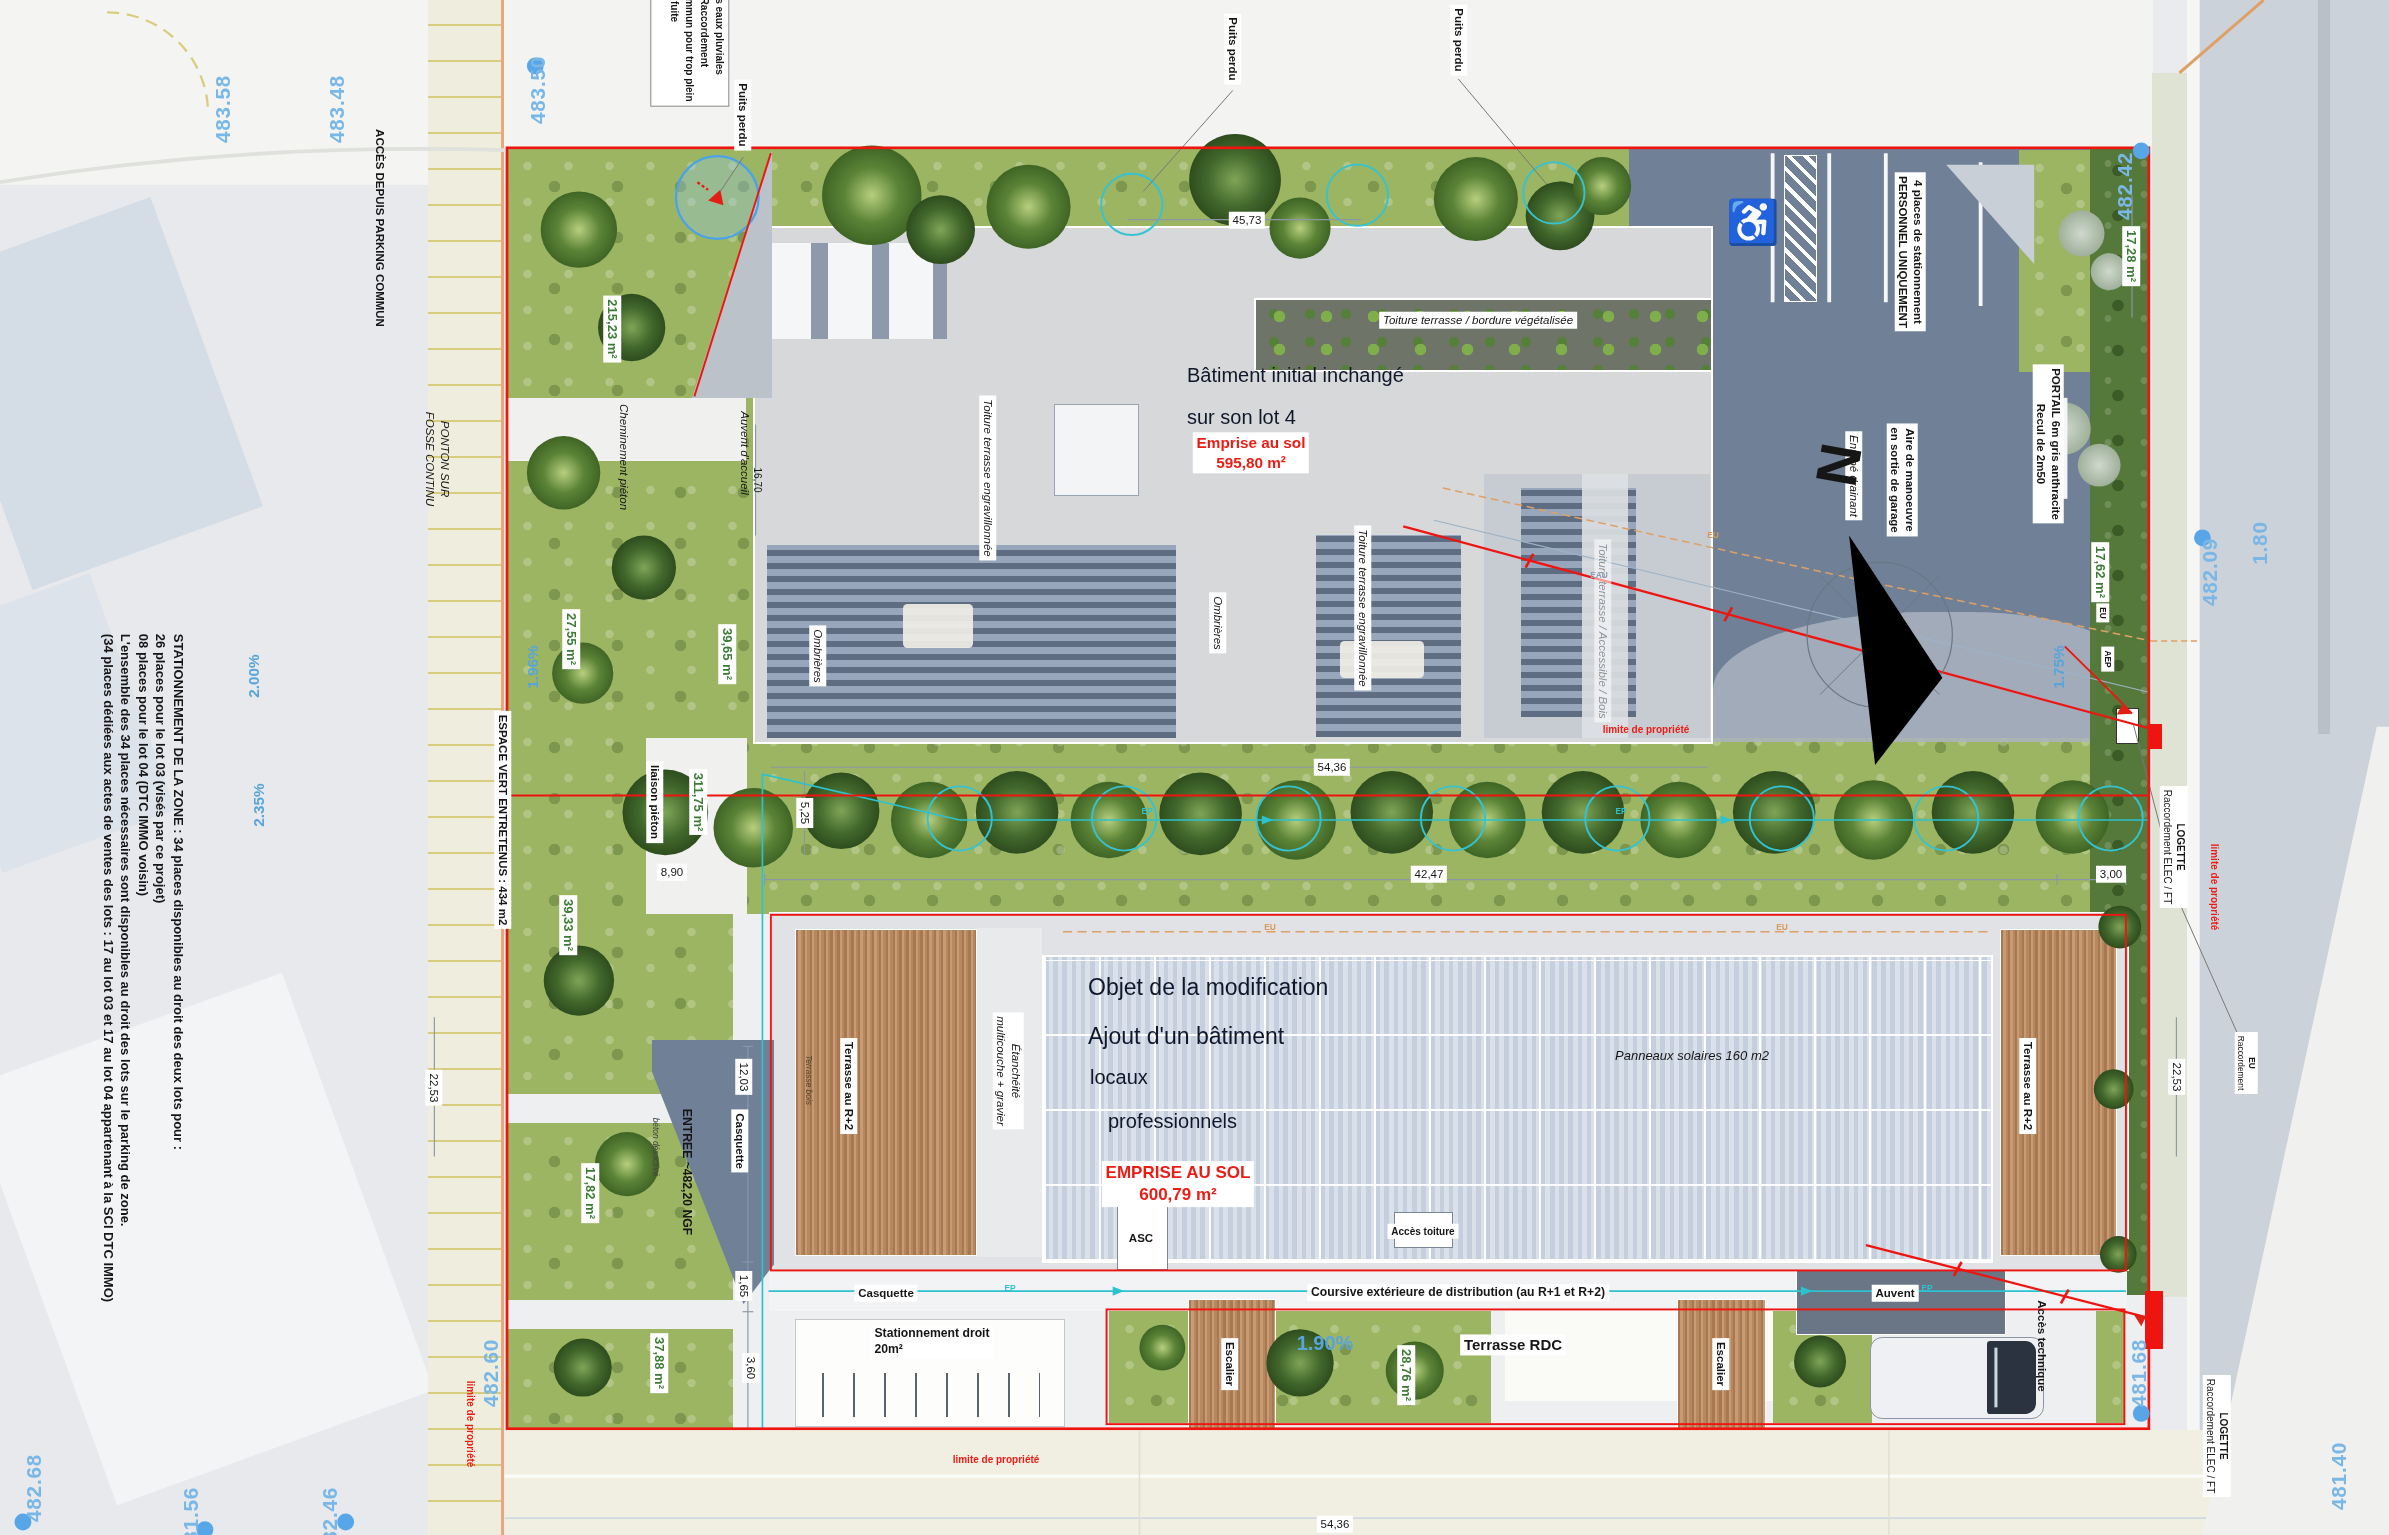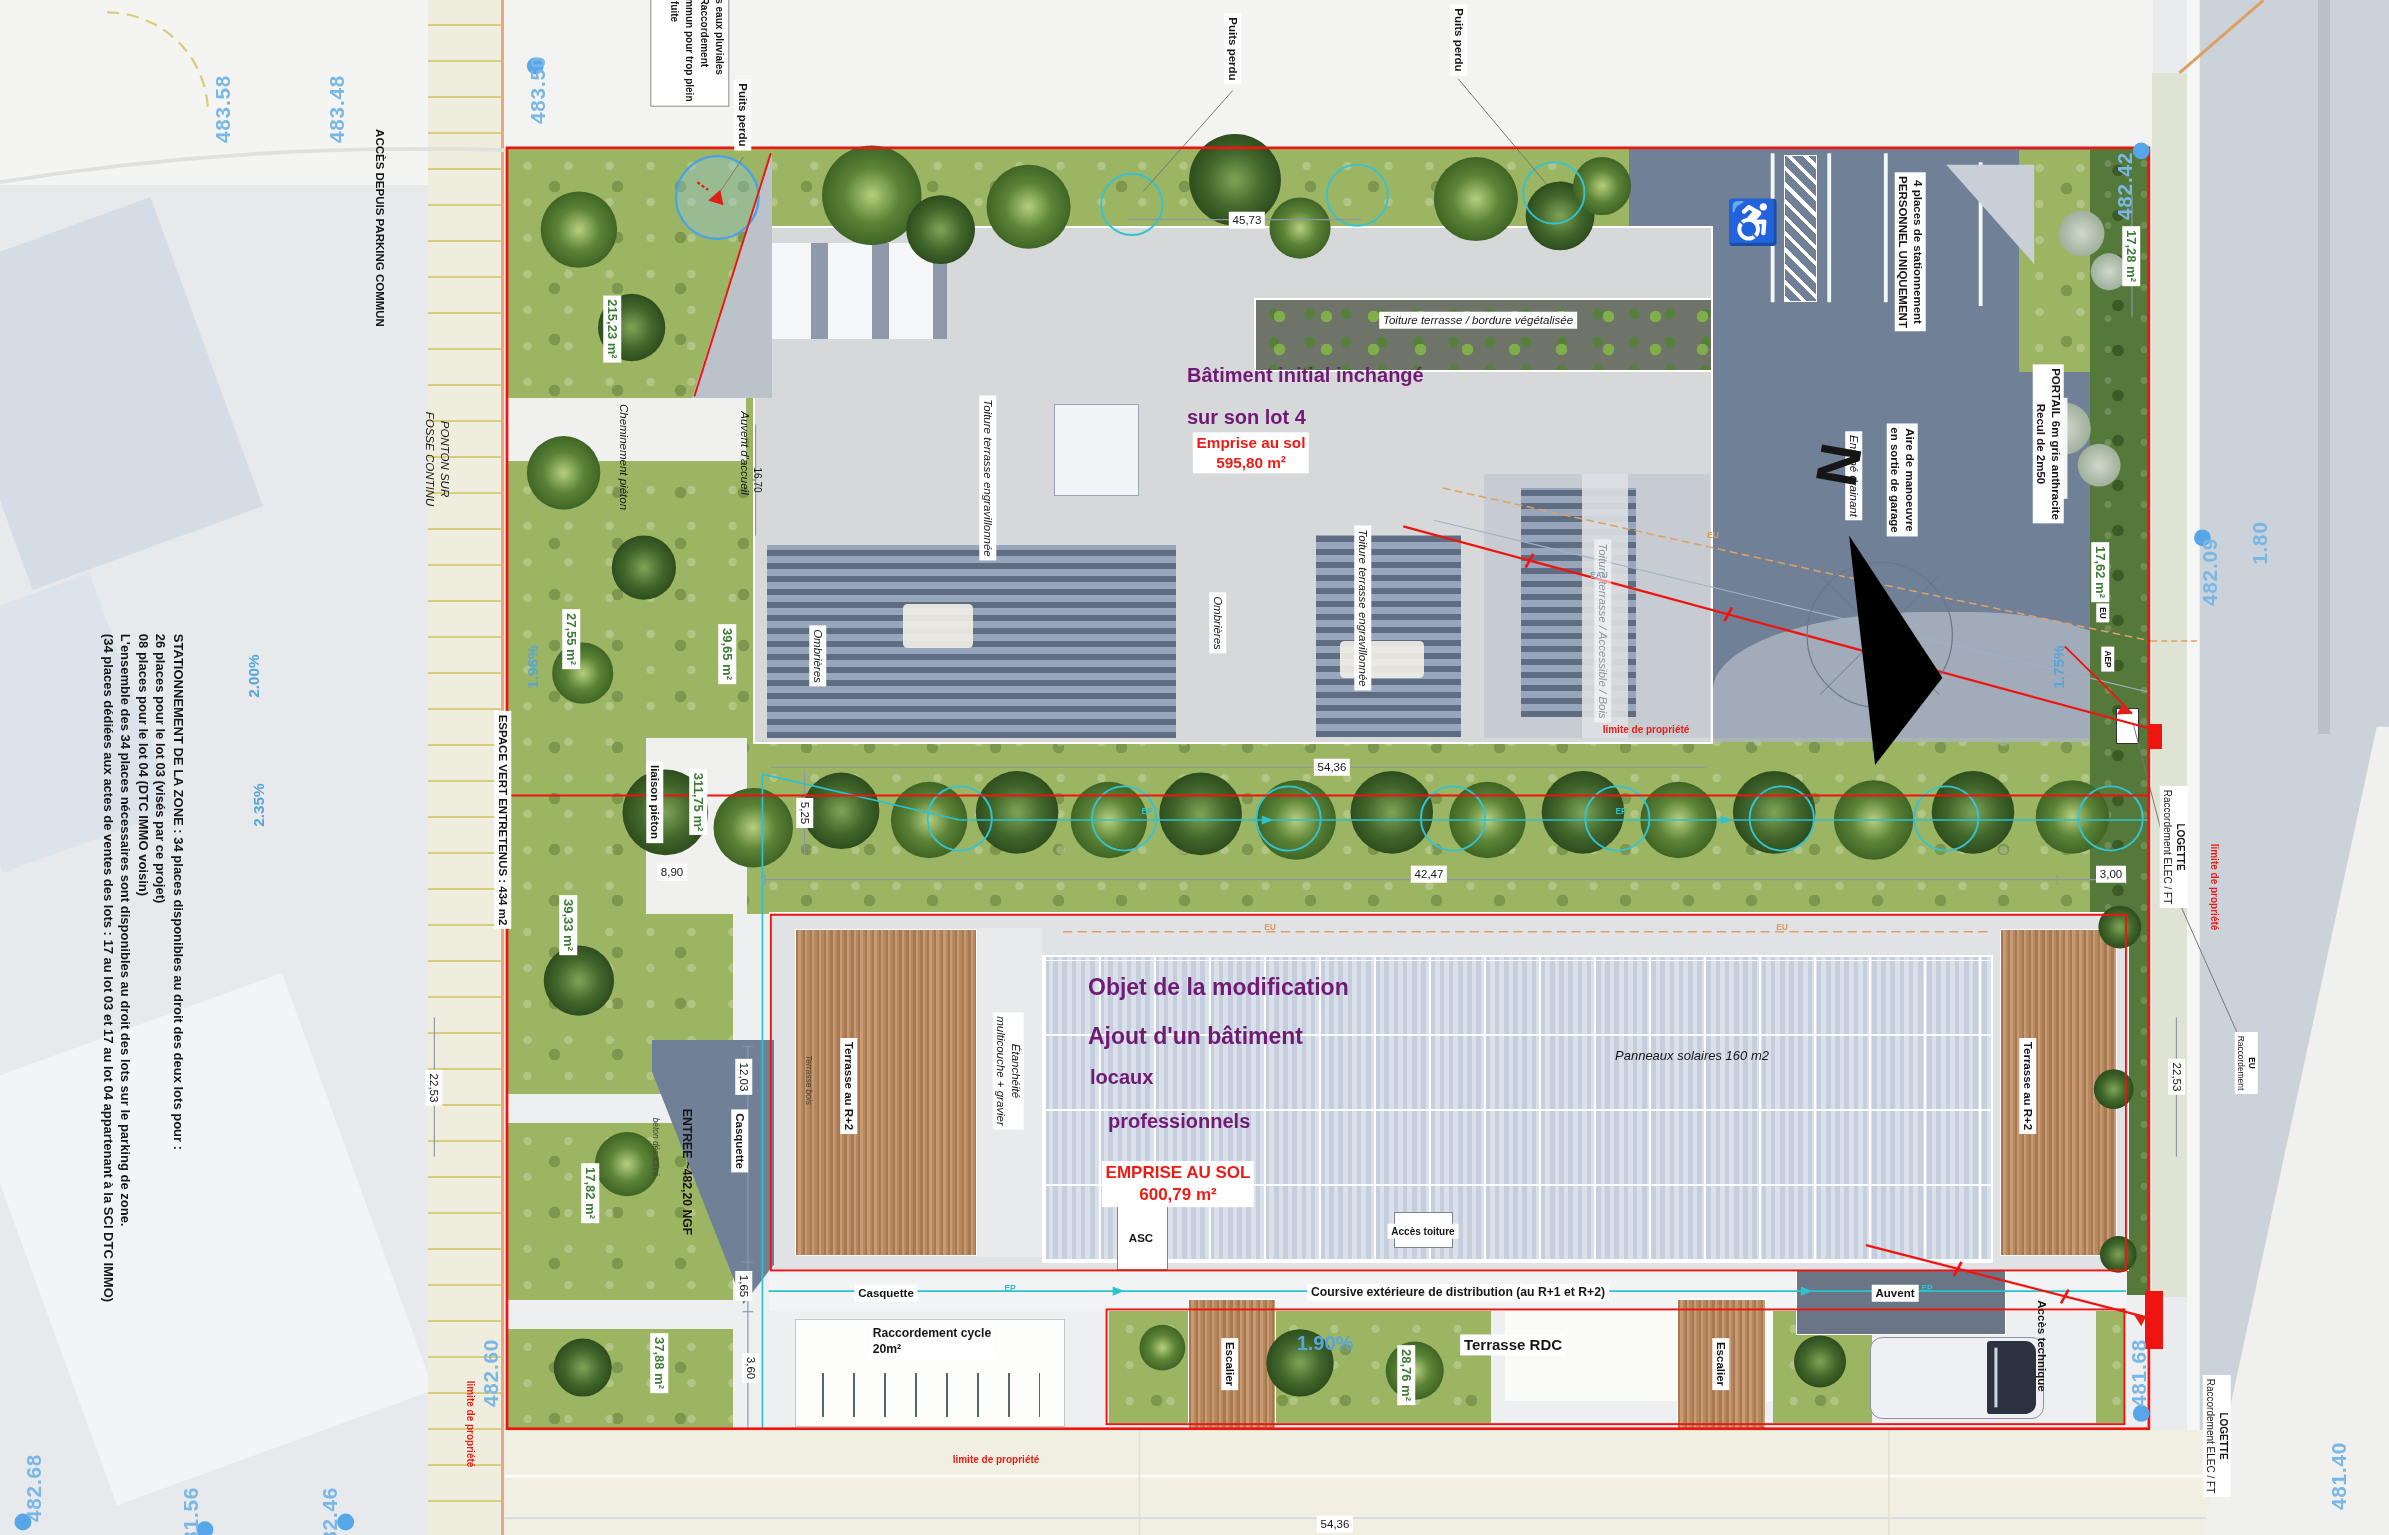--- a/index.html
+++ b/index.html
@@ -4,21 +4,21 @@
 <style>
   html,body{margin:0;padding:0;width:2389px;height:1536px;overflow:hidden;
     font-family:"Liberation Sans",sans-serif;background:#e9ebee;position:relative}
   .z{position:absolute}
   svg.ov{position:absolute;left:0;top:0;z-index:10;pointer-events:none}
   
   .L{position:absolute;transform:translate(-50%,-50%);white-space:nowrap;
      font:bold 11.5px/1.3 "Liberation Sans",sans-serif;color:#161616;background:#fff;
      padding:0.8px 3.8px;text-align:center;z-index:30}
   .La{position:absolute;transform:translate(0,-50%);white-space:nowrap;
-     font-weight:bold;color:#701a75;z-index:30;font-size:20px}
+     font-weight:normal;color:#0f172a;z-index:30;font-size:20px}
   .v{transform:translate(-50%,-50%) rotate(90deg)}
   .vm{transform:translate(-50%,-50%) rotate(-90deg)}
   .i{font-style:italic;font-weight:400}
   .nb{background:transparent;padding:0}
   .ar{color:#3c7c35;font-size:13px}
   .dm{font-weight:400}
   .sm{font-size:8.4px}
   .lv{background:transparent;padding:0;color:#79b7e6;font-size:20.7px;letter-spacing:0.8px}
   .sl{background:transparent;padding:0;color:#58a5da;font-size:15.3px}
   .rd{background:transparent;padding:0;color:#ec1c15;font-size:10px}
@@ -449,21 +449,21 @@
 <div class="L v dm" style="left:744px;top:1077px">12,03</div>
 <div class="L v" style="left:740px;top:1141px">Casquette</div>
 <div class="L v nb" style="left:686px;top:1172px;font-size:12.2px">ENTREE ~482,20 NGF</div>
 <div class="L v nb sm i" style="left:656px;top:1147px;color:#444">béton désactivé</div>
 <div class="L v dm" style="left:744px;top:1286px">1,65</div>
 <div class="L" style="left:1141px;top:1238px">ASC</div>
 <div class="L sm" style="left:1423px;top:1231px;font-size:10px">Accès toiture</div>
 <div class="L" style="left:1458px;top:1293px;font-size:12.2px">Coursive extérieure de distribution (au R+1 et R+2)</div>
 <div class="L" style="left:886px;top:1293px">Casquette</div>
 <div class="L" style="left:932px;top:1342px;text-align:left;font-size:12.2px">
-  <div>Raccordement cycle</div>
+  <div>Stationnement droit</div>
   <div>20m²</div>
 </div>
 <div class="L v" style="left:1230px;top:1364px">Escalier</div>
 <div class="L sl" style="left:1325px;top:1343px;font-size:20px">1.90%</div>
 <div class="L v ar" style="left:1406px;top:1375px">28,76 m²</div>
 <div class="L" style="left:1513px;top:1345px;font-size:15px">Terrasse RDC</div>
 <div class="L v" style="left:1721px;top:1364px">Escalier</div>
 <div class="L" style="left:1895px;top:1293px">Auvent</div>
 <div class="L v nb" style="left:2042px;top:1346px">Accès technique</div>
 <div class="L vm lv" style="left:2139px;top:1373px">481.68</div>

